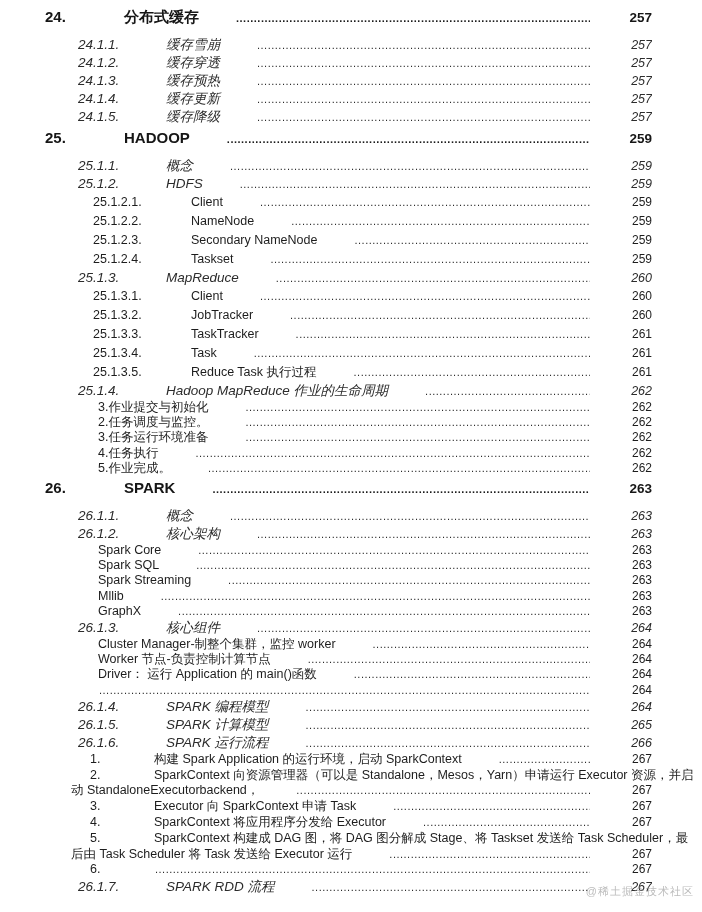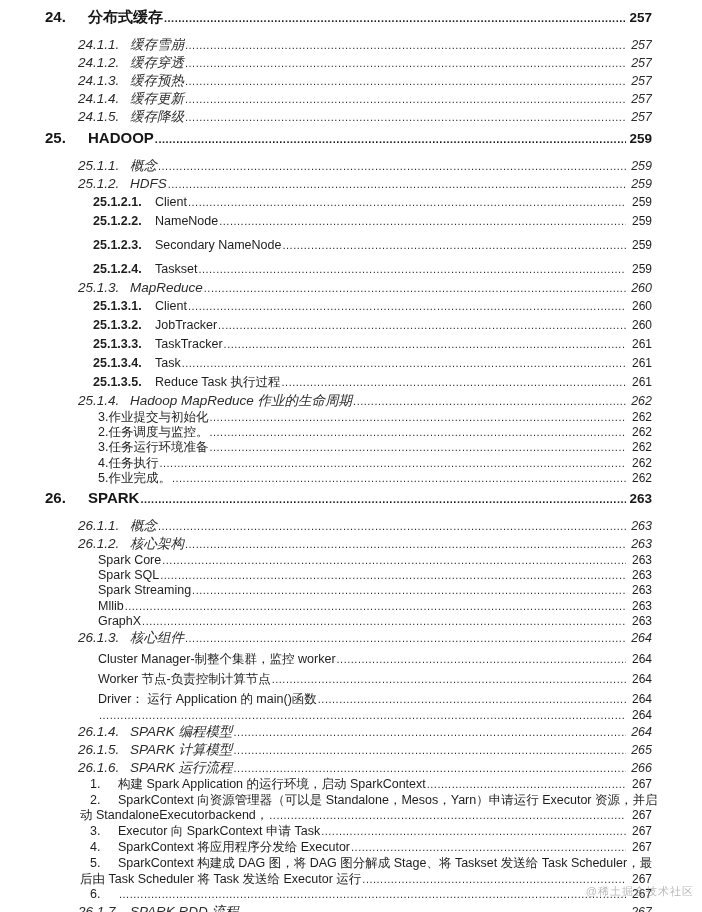--- a/index.html
+++ b/index.html
@@ -11,20 +11,21 @@
     font-family: "Liberation Sans", sans-serif;
     color: #1d1d1d;
   }
   .toc {
     padding: 8px 50px 0 45px;
   }
   .row {
     display: flex;
     align-items: baseline;
     overflow: hidden;
+    gap: 36px;
   }
   .row .num   { flex: 0 0 auto; }
   .row .title { flex: 0 0 auto; white-space: nowrap; }
   .row .dots  {
     flex: 1 1 auto;
     min-width: 0;
     overflow: hidden;
     white-space: nowrap;
     font-size: 11px;
     letter-spacing: 0.5px;
@@ -58,21 +59,21 @@
   }
   .r-h2 .num  { width: 52px; }
   .r-h2 .page { font-size: 12.5px; font-style: italic; }
 
   
   .r-h3 {
     font-size: 12.5px;
     line-height: 19px;
     margin-left: 48px;
   }
-  .r-h3 .num  { width: 62px; font-weight: bold; }
+  .r-h3 .num  { width: 62px; }
   .r-h3 .page { font-size: 12px; }
 
   
   .r-plain {
     font-size: 12.5px;
     line-height: 15.2px;
     margin-left: 53px;
   }
   .r-plain .page { font-size: 12px; }
 
@@ -82,25 +83,25 @@
     line-height: 15.8px;
     margin-left: 45px;
   }
   .r-li .num  { width: 28px; }
   .r-li .page { font-size: 12px; }
 
   
   .r-cont {
     font-size: 12.5px;
     line-height: 15.8px;
-    margin-left: 35px;
+    margin-left: 26px;
   }
   .r-cont .page { font-size: 12px; }
 
-  .gap   { margin-top: 5px; }
+  .gap   { }
 
   
   .noleader { margin-right: -46px; }
 
   .watermark {
     position: absolute;
     top: 884px;
     right: 8px;
     font-size: 11px;
     color: #8f8f8f;

